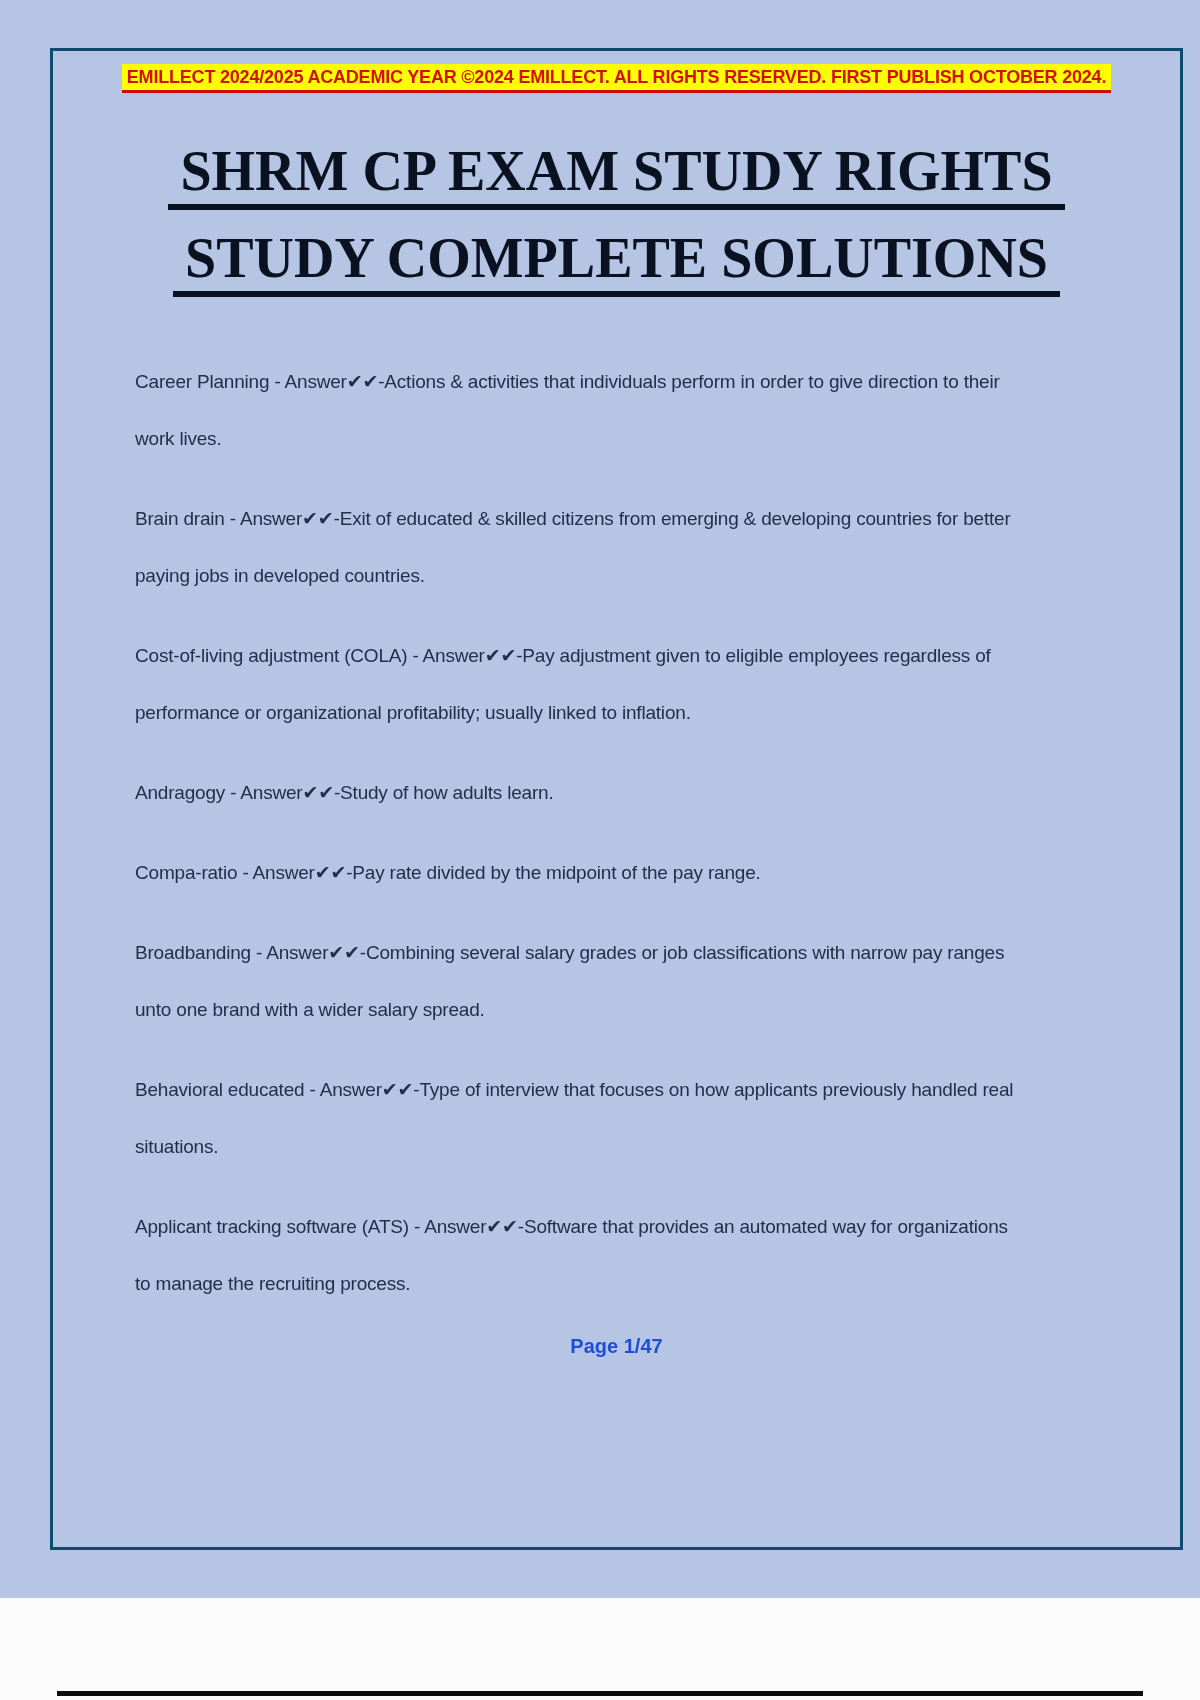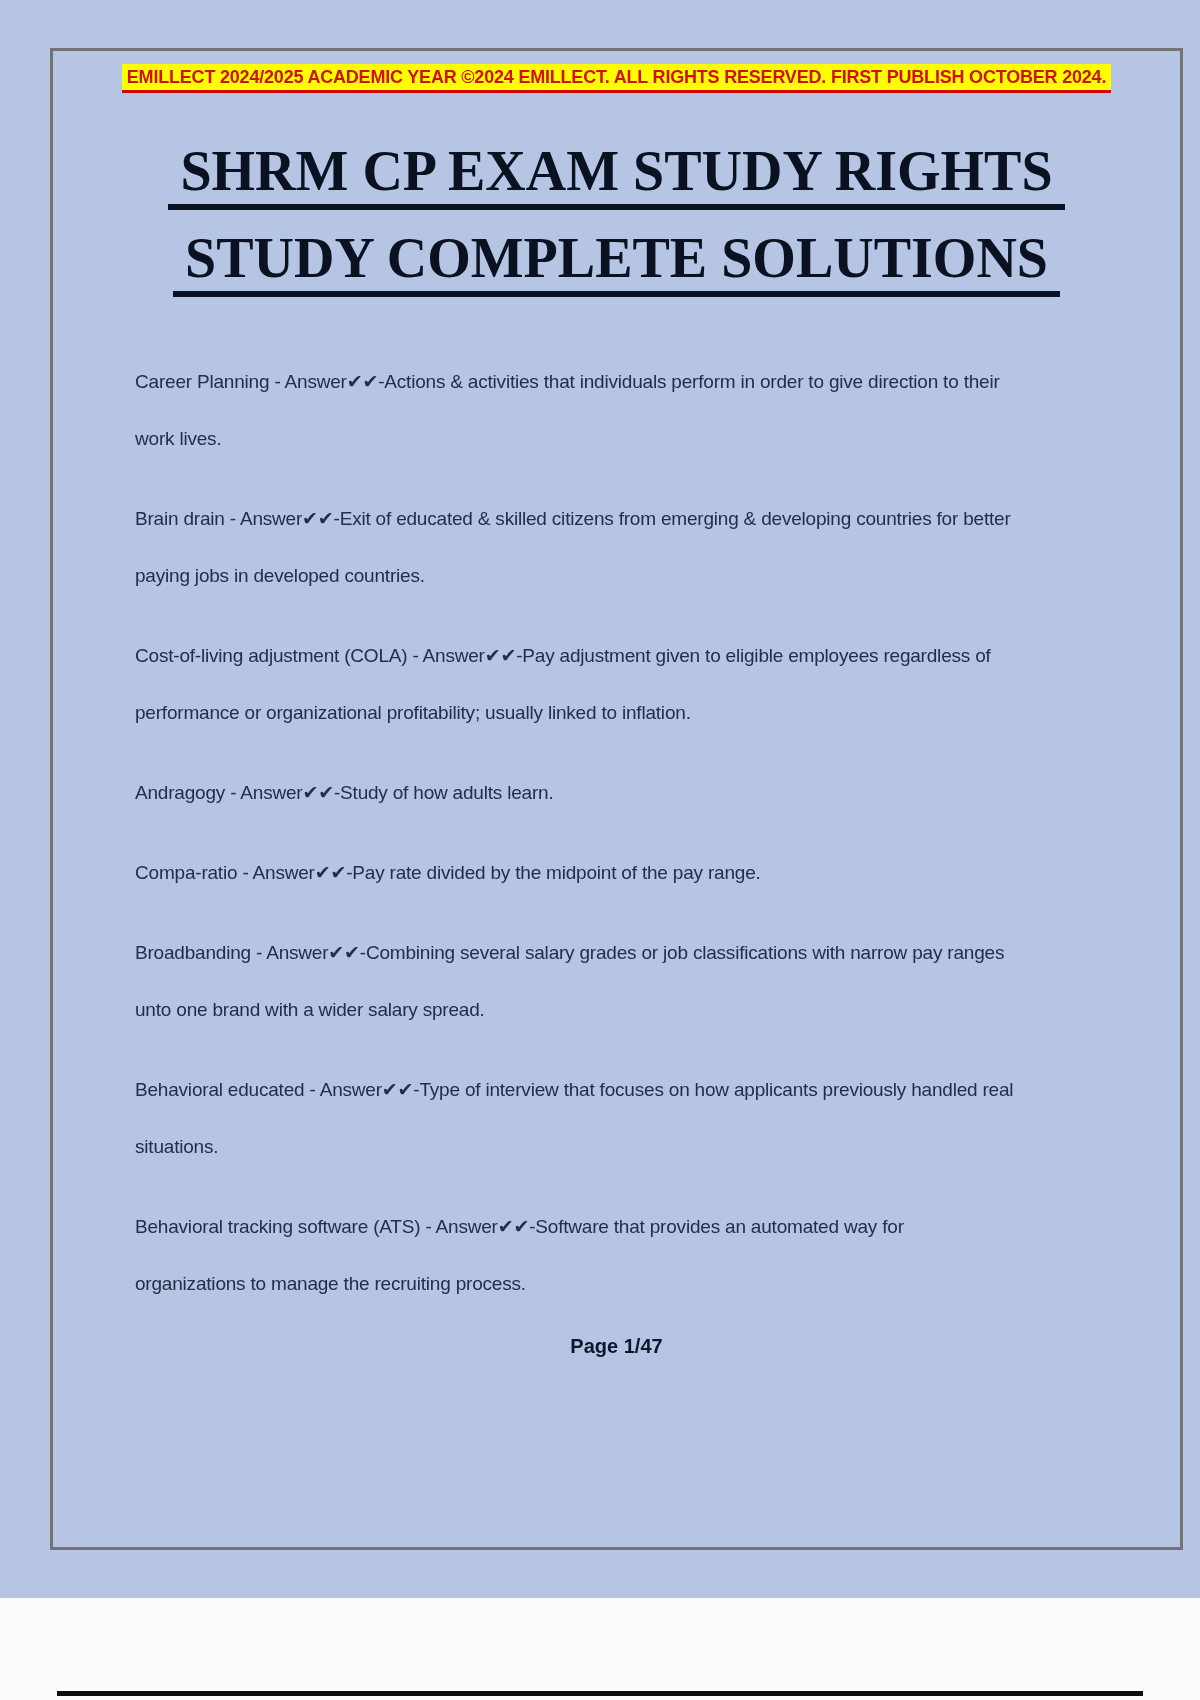--- a/index.html
+++ b/index.html
@@ -16,21 +16,21 @@
     left: 0; top: 0;
     width: 1200px;
     height: 1598px;
     background: #b6c5e3;
   }
   .frame {
     position: absolute;
     left: 50px; top: 48px;
     width: 1133px;
     height: 1502px;
-    border: 3px solid #737373;
+    border: 3px solid #0c4a6e;
     box-sizing: border-box;
   }
   .notice-row {
     margin-top: 13px;
     text-align: center;
   }
   .notice {
     display: inline-block;
     background: #ffff00;
     color: #d21005;
@@ -66,21 +66,21 @@
     line-height: 57px;
     letter-spacing: -0.2px;
     color: #203048;
     margin: 0 0 23px 0;
   }
   .page-number-row {
     text-align: center;
     margin-top: 6px;
     font-size: 20px;
     font-weight: bold;
-    color: #0f172a;
+    color: #1d4ed8;
   }
   .next-page-line {
     position: absolute;
     left: 57px;
     top: 1691px;
     width: 1086px;
     height: 5px;
     background: #0d0d0d;
   }
 </style>
@@ -108,21 +108,21 @@
   <p class="entry"><span class="term">Cost-of-living adjustment (COLA)</span><span class="sep"> - Answer✔✔-</span><span class="answer">Pay adjustment given to eligible employees regardless of performance or organizational profitability; usually linked to inflation.</span></p>
 
   <p class="entry"><span class="term">Andragogy</span><span class="sep"> - Answer✔✔-</span><span class="answer">Study of how adults learn.</span></p>
 
   <p class="entry"><span class="term">Compa-ratio</span><span class="sep"> - Answer✔✔-</span><span class="answer">Pay rate divided by the midpoint of the pay range.</span></p>
 
   <p class="entry"><span class="term">Broadbanding</span><span class="sep"> - Answer✔✔-</span><span class="answer">Combining several salary grades or job classifications with narrow pay ranges unto one brand with a wider salary spread.</span></p>
 
   <p class="entry"><span class="term">Behavioral educated</span><span class="sep"> - Answer✔✔-</span><span class="answer">Type of interview that focuses on how applicants previously handled real situations.</span></p>
 
-  <p class="entry"><span class="term">Behavioral tracking software (ATS)</span><span class="sep"> - Answer✔✔-</span><span class="answer">Software that provides an automated way for organizations to manage the recruiting process.</span></p>
+  <p class="entry"><span class="term">Applicant tracking software (ATS)</span><span class="sep"> - Answer✔✔-</span><span class="answer">Software that provides an automated way for organizations to manage the recruiting process.</span></p>
 </div>
 
     <div class="page-number-row">
       <span>Page 1/47</span>
     </div>
 
   </div>
 </div>
 
 <div class="next-page-line"></div>

